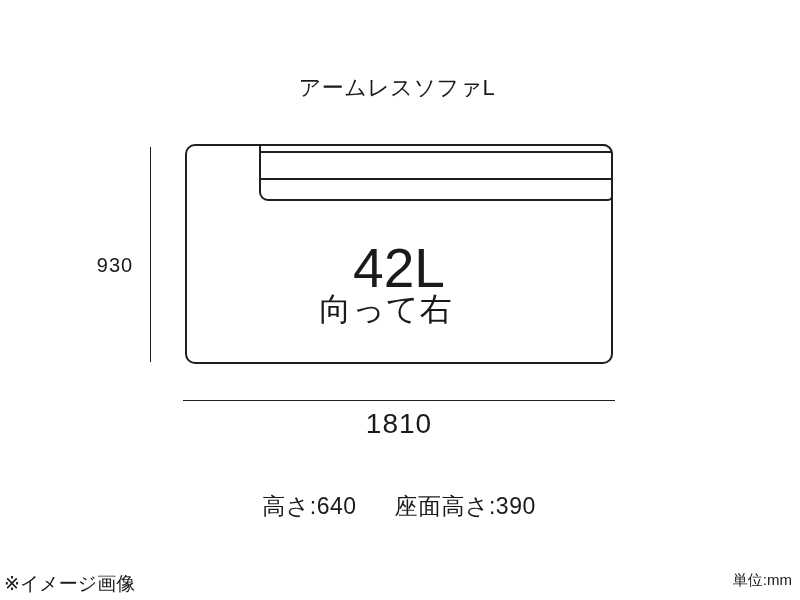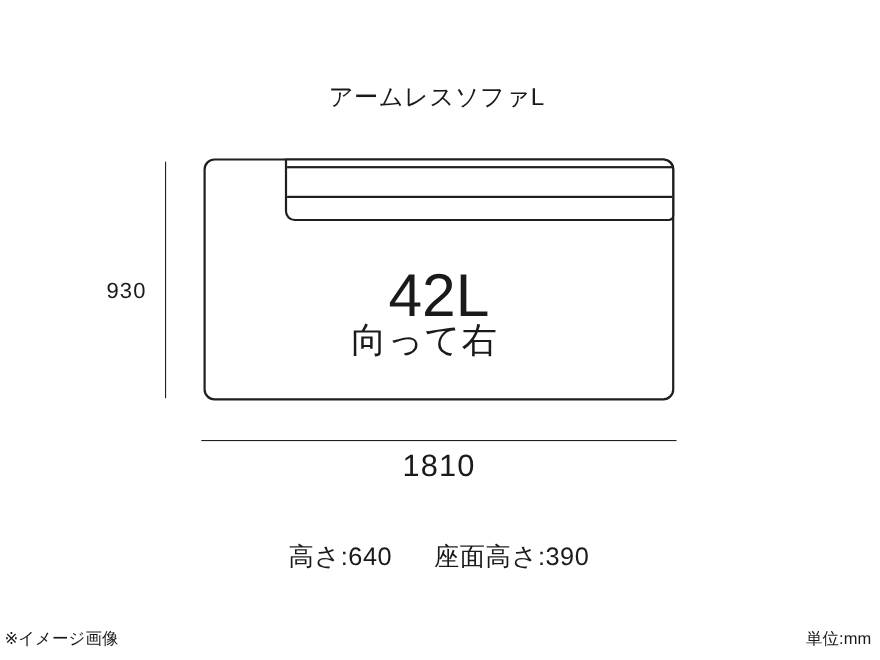--- a/index.html
+++ b/index.html
@@ -87,21 +87,21 @@
 
   .spec-line {
     left: 399px; top: 506px;
     font-size: 23px;
     letter-spacing: 0.5px;
   }
   .spec-line span + span { margin-left: 31px; }
 
   .footer-note {
     left: 4px; top: 571px;
-    font-size: 15px;
+    font-size: 19px;
   }
   .footer-unit {
     right: 8px; top: 571px;
     font-size: 15px;
   }
 </style>
 </head>
 <body>
 
 <div class="stage">

